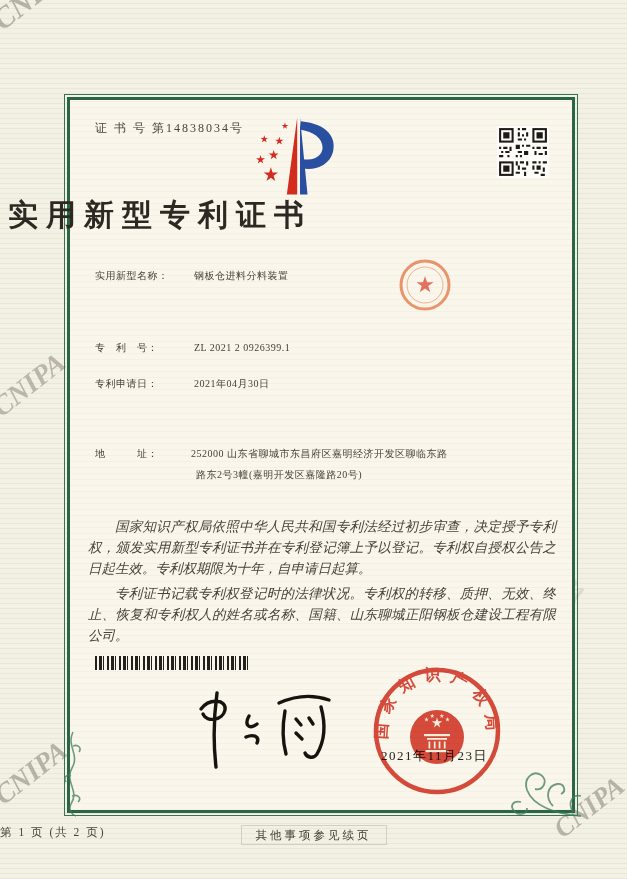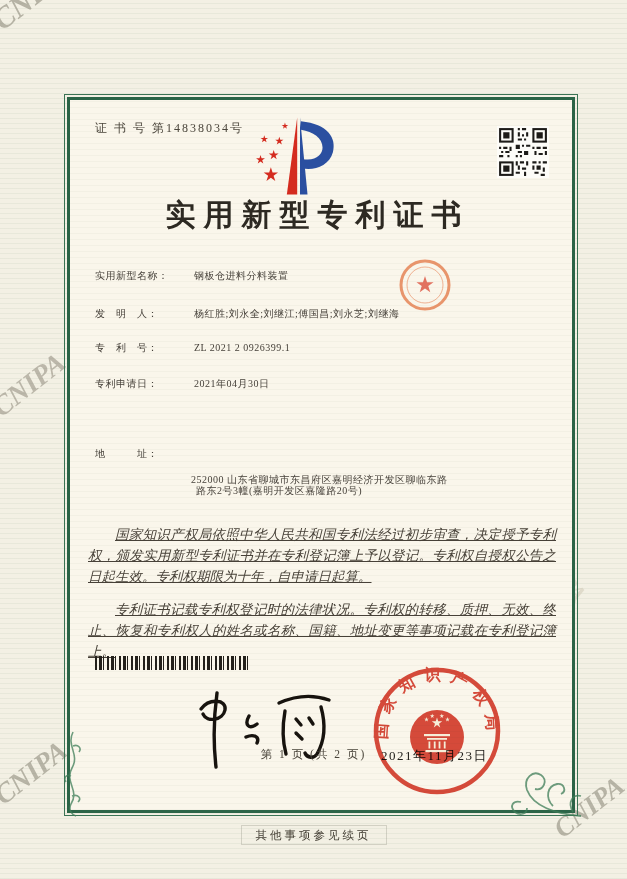--- a/index.html
+++ b/index.html
@@ -25,52 +25,52 @@
       repeating-linear-gradient(0deg, rgba(170,180,155,0.09) 0 1px, transparent 1px 6px),
       #faf6eb;
   }
   .cert-no{
     position:absolute; left:95px; top:120px; font-size:12px;
     letter-spacing:2px; color:#4a453b;
   }
   .logo{position:absolute; left:252px; top:110px; width:96px; height:94px;}
   .qr{position:absolute; left:497px; top:126px; width:52px; height:52px;}
   .title{
-    position:absolute; left:0; top:195px; width:100%; text-align:center;
+    position:absolute; left:0; top:195px; width:100%; 
     font-size:30px; font-weight:bold; letter-spacing:8px; text-indent:8px;
     color:#2d2922;
   }
   .holo-sticker{position:absolute; left:399px; top:259px; width:52px; height:52px; opacity:.85;}
   .row{position:absolute; left:95px; font-size:10px; letter-spacing:.5px; white-space:nowrap;}
   .row .lbl{display:inline-block; min-width:96px; color:#46413a;}
   .row .val{color:#46413a;}
-  .addr-val{display:inline-block; vertical-align:top; white-space:normal;margin-top:26px;}
+  .addr-val{display:inline-block; vertical-align:top; white-space:normal;}
   .grant-right{position:absolute; left:330px; top:0; white-space:nowrap;}
   .paras{
     position:absolute; left:88px; top:512px; width:468px;
     font-size:13.5px; line-height:21px; text-align:justify;
     font-style:italic; color:#474138;
   }
-  .paras p{margin:12px 0 2px 0; text-indent:2em;text-decoration:underline;}
+  .paras p{margin:4px 0 2px 0; text-indent:2em;}
   .barcode{
     position:absolute; left:95px; top:656px; width:156px; height:14px;
     background-image:repeating-linear-gradient(90deg,
       #24211c 0,#24211c 2px,transparent 2px,transparent 4px,
       #24211c 4px,#24211c 7px,transparent 7px,transparent 8px,
       #24211c 8px,#24211c 9px,transparent 9px,transparent 12px);
   }
   .signer{position:absolute; left:95px; top:699px; font-size:14.5px; letter-spacing:3px; color:#3b362d;}
   .signer div{margin-bottom:9px;}
   .signature{position:absolute; left:183px; top:683px; width:165px; height:95px;}
   .seal{position:absolute; left:370px; top:664px; width:134px; height:134px; opacity:.9; mix-blend-mode:multiply; z-index:3;}
   .seal-date{
     position:absolute; left:381px; top:747px; z-index:2; font-size:13px;
     letter-spacing:1.5px; color:#23211d; white-space:nowrap;
   }
-  .page-info{position:absolute; left:0; top:747px; width:100%; text-align:center; font-size:11.5px; letter-spacing:2px; color:#4a453b;}
+  .page-info{position:absolute; left:0; top:825px; width:100%; font-size:11.5px; letter-spacing:2px; color:#4a453b;}
   .footer-note{
     position:absolute; left:0; top:828px; width:100%; text-align:center;
     font-size:11.5px; letter-spacing:3px; color:#454036;
   }
   .footer-note span{border:1px solid rgba(150,148,135,.35); padding:3px 14px;}
   .wm{
     position:absolute; font-weight:bold; font-style:italic;
     font-family:"Liberation Serif","DejaVu Serif",serif;
     transform-origin:left top; pointer-events:none; white-space:nowrap;
   }
@@ -149,42 +149,38 @@
   <svg class="holo-sticker" viewBox="0 0 52 52">
     <circle cx="26" cy="26" r="24" fill="none" stroke="#e2703c" stroke-width="3" opacity=".85"></circle>
     <circle cx="26" cy="26" r="18" fill="none" stroke="#e2703c" stroke-width="1" opacity=".6"></circle>
     <use href="#star" transform="translate(26,26) scale(9)" fill="#d8402c" opacity=".85"></use>
   </svg>
 
   <div class="row" style="top:269px">
     <span class="lbl">实用新型名称：</span>
     <span class="val">钢板仓进料分料装置</span>
   </div>
-  <div class="row" style="top:307px">
-    <span class="lbl">发　明　人：</span>
-    <span class="val">杨红胜;刘永全;刘继江;傅国昌;刘永芝;刘继海</span>
-  </div>
   <div class="row" style="top:341px">
     <span class="lbl">专　利　号：</span>
     <span class="val">ZL 2021 2 0926399.1</span>
   </div>
   <div class="row" style="top:377px">
     <span class="lbl">专利申请日：</span>
     <span class="val">2021年04月30日</span>
   </div>
   <div class="row" style="top:447px">
     <span class="lbl">地　　　址：</span><span class="val addr-val" style="width:378px">252000 山东省聊城市东昌府区嘉明经济开发区聊临东路</span>
   </div>
-  <div class="row" style="top:484px; left:196px">
+  <div class="row" style="top:468px; left:196px">
     <span class="val">路东2号3幢(嘉明开发区嘉隆路20号)</span>
   </div>
 
   <div class="paras">
     <p>国家知识产权局依照中华人民共和国专利法经过初步审查，决定授予专利权，颁发实用新型专利证书并在专利登记簿上予以登记。专利权自授权公告之日起生效。专利权期限为十年，自申请日起算。</p>
-    <p>专利证书记载专利权登记时的法律状况。专利权的转移、质押、无效、终止、恢复和专利权人的姓名或名称、国籍、地址变更等事项记载在专利登记簿上。</p>
+    <p>专利证书记载专利权登记时的法律状况。专利权的转移、质押、无效、终止、恢复和专利权人的姓名或名称、国籍、山东聊城正阳钢板仓建设工程有限公司。</p>
   </div>
 
   <div class="barcode"></div>
 
 
   <svg class="signature" viewBox="0 0 165 95">
     <g fill="none" stroke="#17130e" stroke-width="3.4" stroke-linecap="round" stroke-linejoin="round">
       <path d="M34,10 C31,32 30,58 33,84"></path>
       <path d="M18,26 C26,15 44,16 42,27 C40,37 24,40 20,31"></path>
       <path d="M66,33 C61,42 66,47 74,41"></path>

